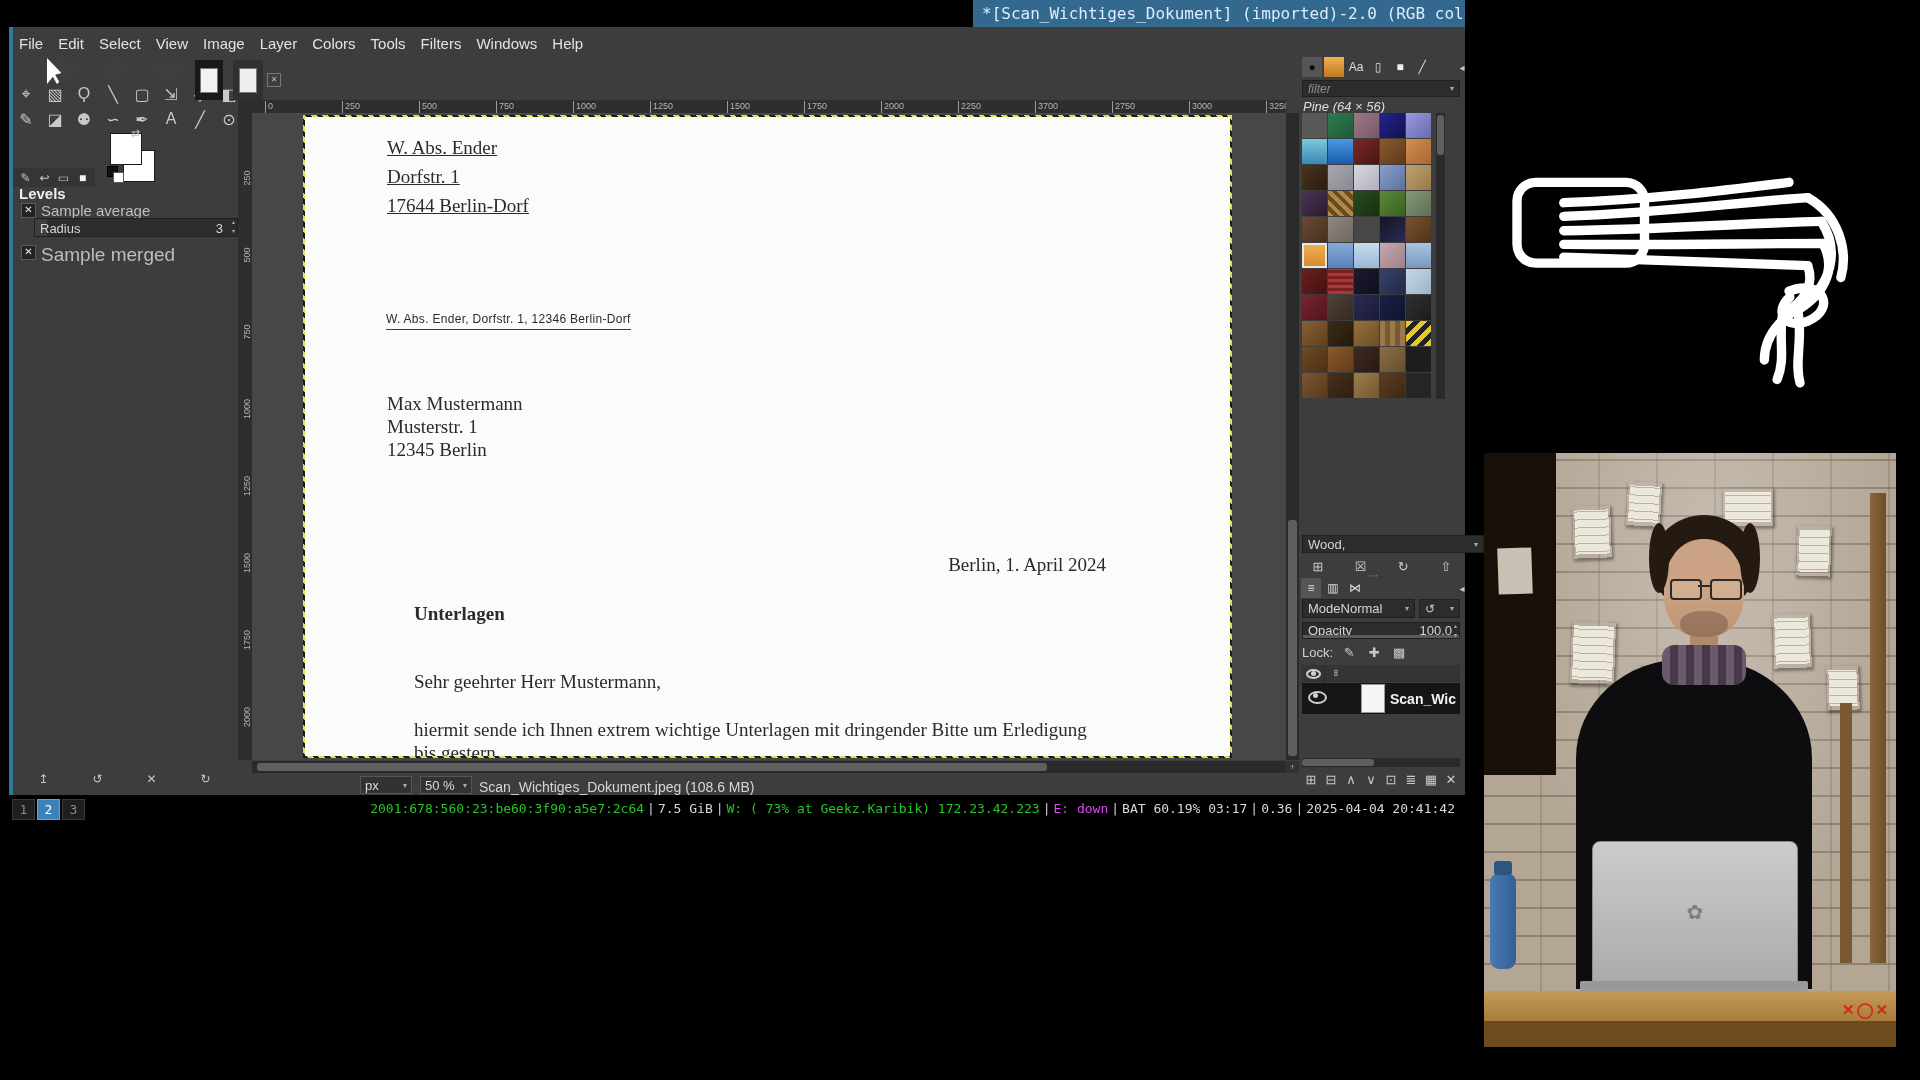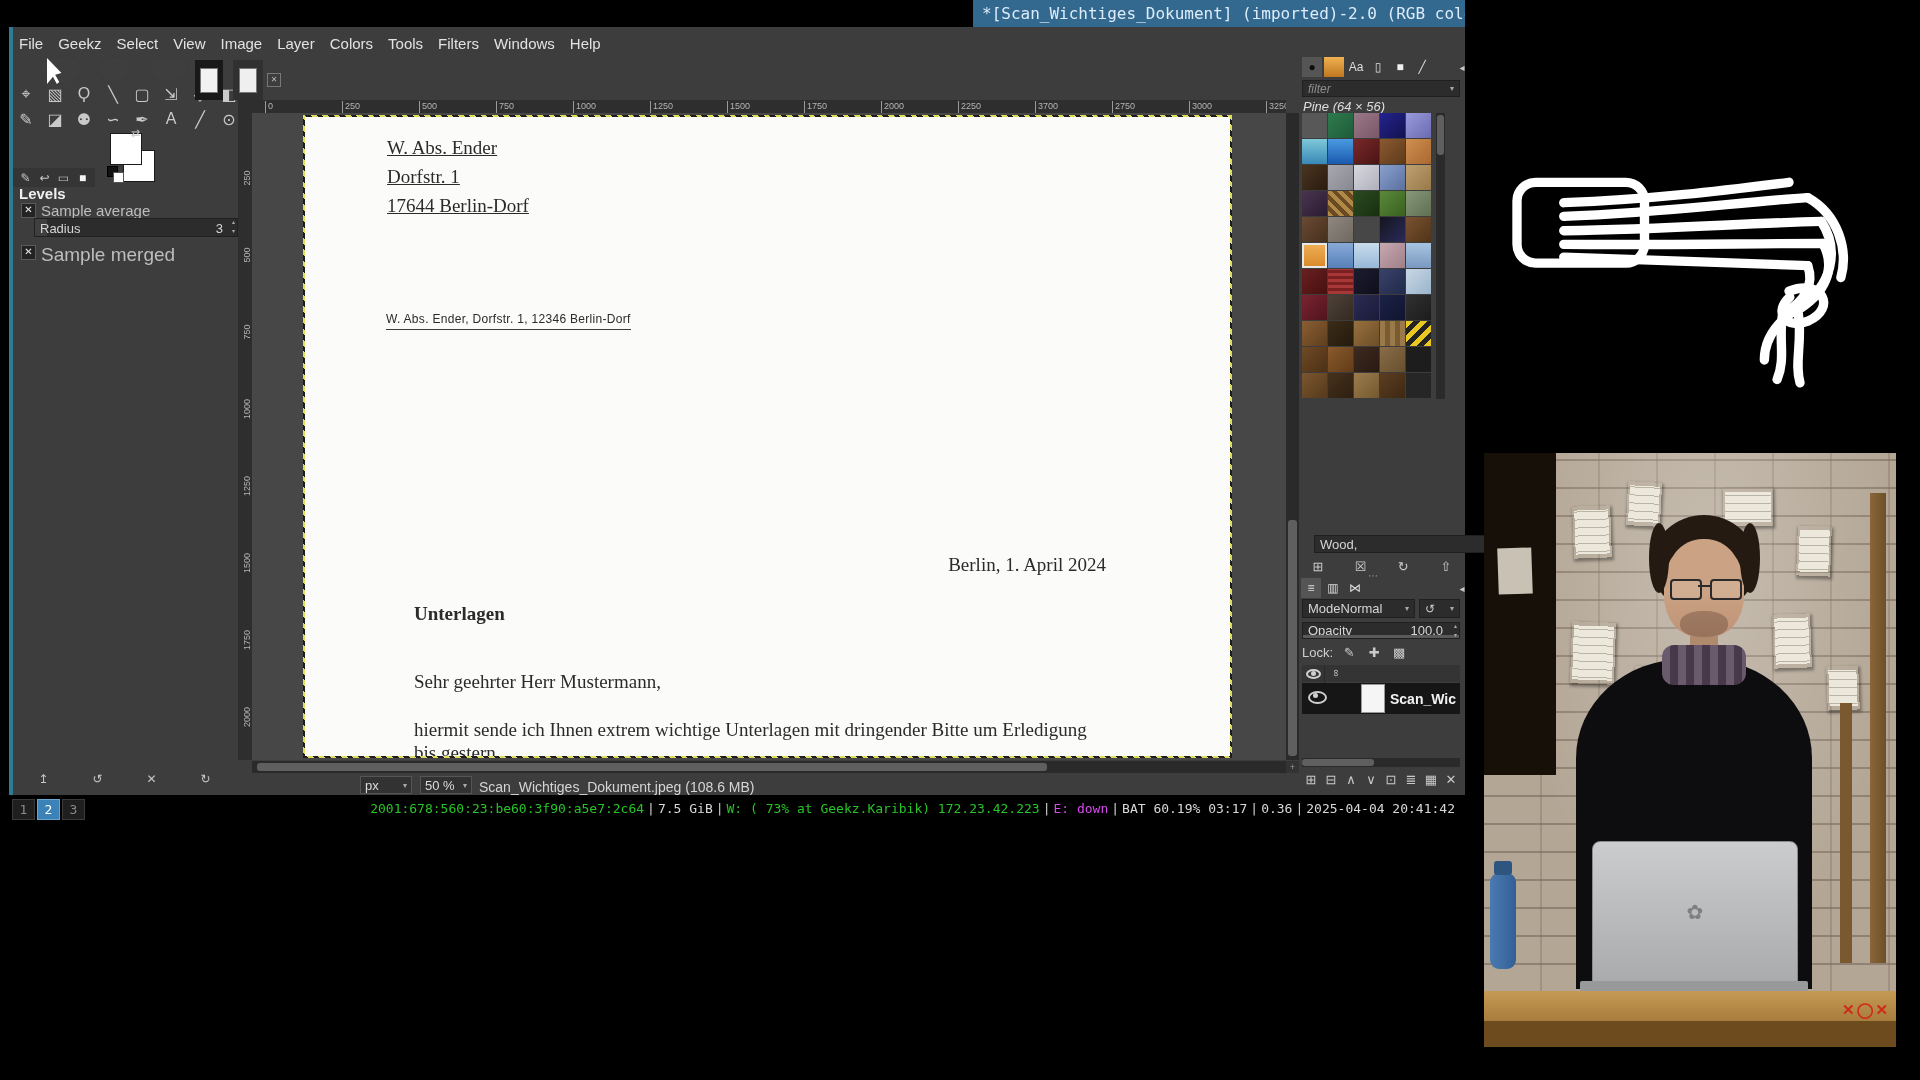--- a/index.html
+++ b/index.html
@@ -74,21 +74,21 @@
 <div id="screen">
 
   <div class="abs mono" id="topbar-active">*[Scan_Wichtiges_Dokument] (imported)-2.0 (RGB color 8-b…</div>
 
   <div class="abs" id="focus-border"></div>
 
   <div class="abs" id="gimp">
 
     <div class="abs" id="menubar">
         <span class="menu-item">File</span>
-        <span class="menu-item">Geekz</span>
+        <span class="menu-item">Edit</span>
         <span class="menu-item">Select</span>
         <span class="menu-item">View</span>
         <span class="menu-item">Image</span>
         <span class="menu-item">Layer</span>
         <span class="menu-item">Colors</span>
         <span class="menu-item">Tools</span>
         <span class="menu-item">Filters</span>
         <span class="menu-item">Windows</span>
         <span class="menu-item">Help</span>
       </div>
@@ -191,20 +191,25 @@
 
     <div class="abs" id="viewport" style="left:239px;top:86px;width:1034px;height:647px;">
       <div class="abs" id="page-wrap" style="left:51px;top:2px;">
         <div id="page" style="width:925px;height:639px;">
           <div class="abs" style="left:82px;top:16px;">
             <div class="letter-line">W. Abs. Ender</div>
             <div class="letter-line">Dorfstr. 1</div>
             <div class="letter-line">17644 Berlin-Dorf</div>
           </div>
           <div class="abs" style="left:81px;top:195px;font-family:'Liberation Sans',sans-serif;font-size:12px;letter-spacing:.3px;border-bottom:1px solid #3a3a3a;padding-bottom:3px;">W. Abs. Ender, Dorfstr. 1, 12346 Berlin-Dorf</div>
+          <div class="abs" style="left:82px;top:275px;">
+            <div class="letter-line2">Max Mustermann</div>
+            <div class="letter-line2">Musterstr. 1</div>
+            <div class="letter-line2">12345 Berlin</div>
+          </div>
           <div class="abs" style="right:124px;top:437px;">Berlin, 1. April 2024</div>
           <div class="abs" style="left:109px;top:486px;font-weight:bold;">Unterlagen</div>
           <div class="abs" style="left:109px;top:554px;">Sehr geehrter Herr Mustermann,</div>
           <div class="abs" style="left:109px;top:602px;white-space:nowrap;">hiermit sende ich Ihnen extrem wichtige Unterlagen mit dringender Bitte um Erledigung</div>
           <div class="abs" style="left:109px;top:625px;">bis gestern.</div>
         </div>
       </div>
     </div>
 
     <div class="abs scroll-track" style="left:1273px;top:86px;width:13px;height:647px;">
@@ -295,21 +300,21 @@
         <div class="swatch" style="background: linear-gradient(135deg, rgb(124, 86, 48), rgb(85, 58, 28));"></div>
         <div class="swatch" style="background: linear-gradient(135deg, rgb(70, 49, 28), rgb(45, 31, 16));"></div>
         <div class="swatch" style="background: linear-gradient(135deg, rgb(156, 124, 78), rgb(115, 89, 47));"></div>
         <div class="swatch" style="background: linear-gradient(135deg, rgb(92, 62, 34), rgb(61, 40, 18));"></div>
         <div class="swatch" style="background: rgb(38, 38, 38);"></div>
       </div>
     <div class="abs scroll-track" style="left:1423px;top:86px;width:9px;height:286px;">
       <div class="scroll-thumb" style="left:1px;top:2px;width:7px;height:40px;"></div>
     </div>
 
-    <div class="abs input-dark" style="left:1289px;top:508px;width:182px;height:18px;margin-left:12px;">
+    <div class="abs input-dark" style="left:1289px;top:508px;width:182px;height:18px;">
       <span style="font-size:13px;">Wood,</span>
       <span style="font-size:8px;color:#aaa;">▾</span>
     </div>
     <div class="abs" id="wood-icons" style="left:1296px;top:530px;width:146px;display:flex;justify-content:space-between;color:#c9c9c9;font-size:14px;">
         <span class="dkbtn">⊞</span>
         <span class="dkbtn">☒</span>
         <span class="dkbtn">↻</span>
         <span class="dkbtn">⇧</span>
       </div>
     <div class="abs" style="left:1355px;top:543px;color:#999;font-size:10px;">⋯</div>
@@ -326,21 +331,21 @@
       <span style="font-size:8px;color:#aaa;">▾</span>
     </div>
     <div class="abs input-dark" style="left:1406px;top:572px;width:41px;height:19px;">
       <span style="font-size:12px;color:#ccc;">↺</span>
       <span style="font-size:8px;color:#aaa;">▾</span>
     </div>
 
     <div class="abs input-dark" style="left:1289px;top:595px;width:158px;height:17px;">
       <div class="abs" style="left:0;bottom:0;width:100%;height:3px;background:#5a5a5a;"></div>
       <span style="font-size:13px;">Opacity</span>
-      <span style="font-size:13px;margin-right:11px;">100.0</span>
+      <span style="font-size:13px;margin-right:2px;">100.0</span>
       <span class="abs" style="right:2px;top:-1px;font-size:6px;color:#aaa;line-height:9px;">▴<br>▾</span>
     </div>
 
     <div class="abs" style="left:1289px;top:616px;display:flex;gap:7px;align-items:center;color:#cfcfcf;font-size:13px;">
       <span>Lock:</span>
       <span id="lock-icons" style="display:flex;gap:7px;">
           <span class="dkbtn">✎</span>
           <span class="dkbtn">✚</span>
           <span class="dkbtn">▩</span>
         </span>

